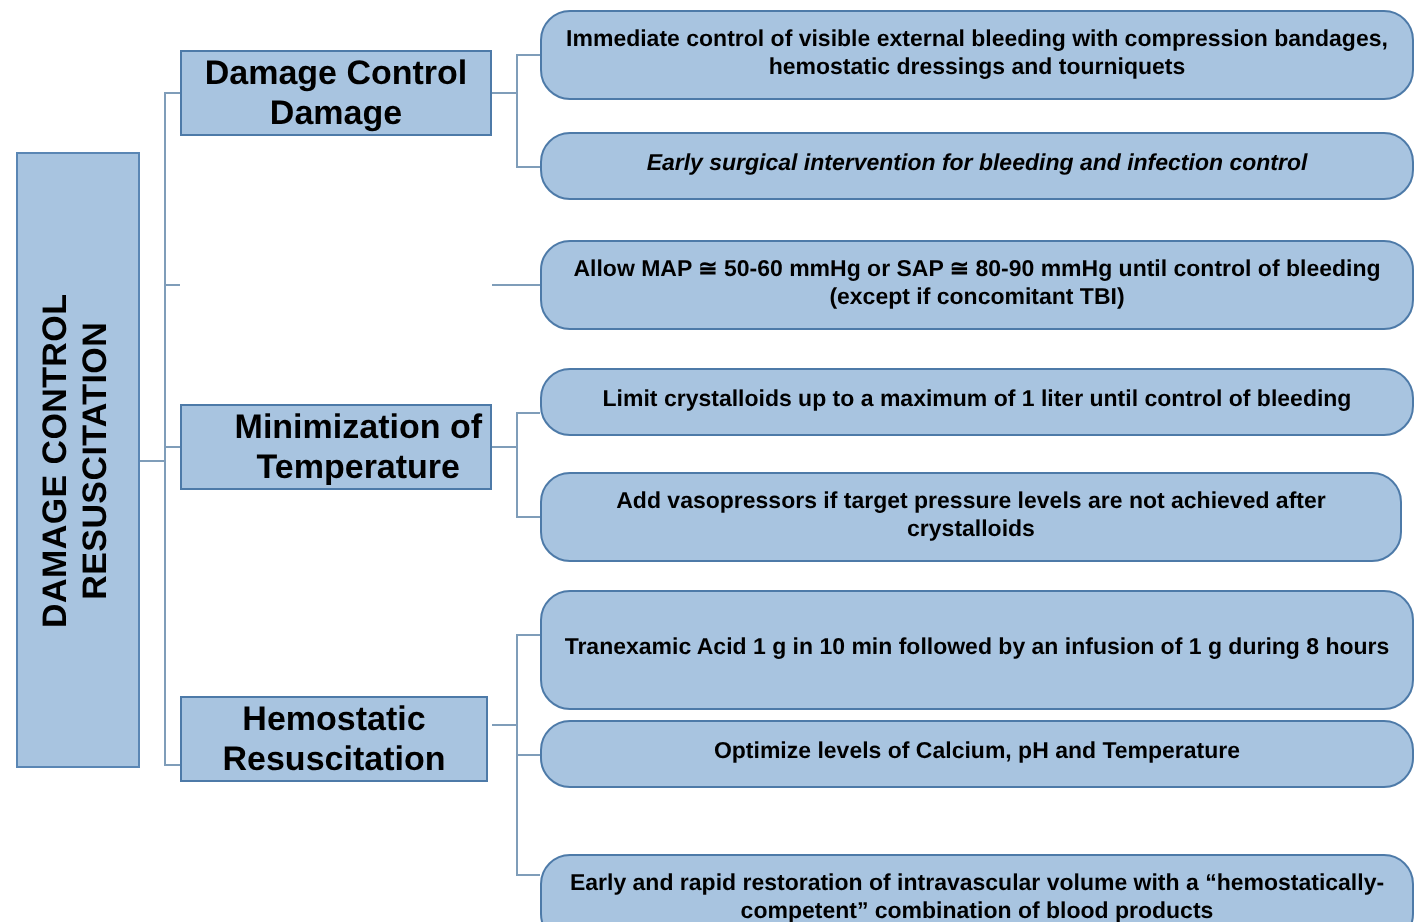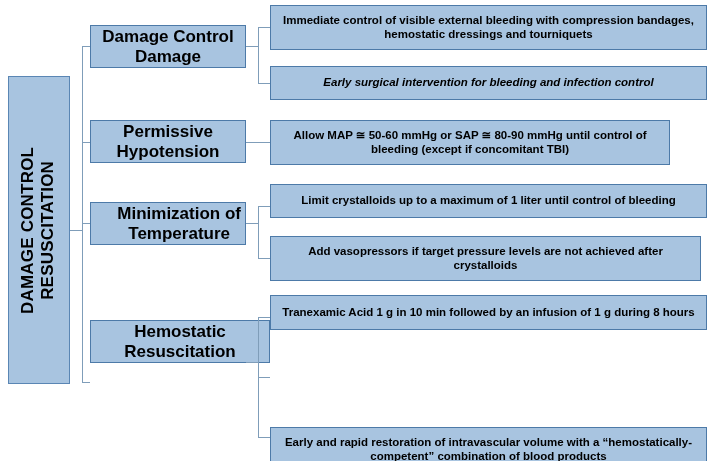--- a/index.html
+++ b/index.html
@@ -43,20 +43,21 @@
   }
   .cat {
     font-weight: bold;
     font-size: 17px;
     padding: 0 4px;
   }
   .leaf {
     font-weight: bold;
     font-size: 11.5px;
     padding: 0 8px;
+    border-radius: 15px;
   }
   .line {
     position: absolute;
     background: #7f9db9;
   }
   .line.h { height: 1px; }
   .line.v { width: 1px; }
 </style>
 </head>
 <body>
@@ -88,29 +89,23 @@
   <div class="line h" style="left:258px; top:27px; width:12px;"></div>
   <div class="line h" style="left:258px; top:83px; width:12px;"></div>
 
   <div class="node leaf" style="left:270px; top:5px; width:437px; height:45px;">
     <span>Immediate control of visible external bleeding with compression bandages, hemostatic dressings and tourniquets</span>
   </div>
   <div class="node leaf" style="left:270px; top:66px; width:437px; height:34px;font-style:italic;">
     <span>Early surgical intervention for bleeding and infection control</span>
   </div>
 
-  <div class="node cat" style="left:90px; top:120px; width:156px; height:43px;">
-    <div>
-      <div>Permissive</div>
-      <div>Hypotension</div>
-    </div>
-  </div>
   <div class="line h" style="left:246px; top:142px; width:24px;"></div>
 
-  <div class="node leaf" style="left:270px; top:120px; width:400px; height:45px;">
+  <div class="node leaf" style="left:270px; top:120px; width:437px; height:45px;">
     <span>Allow MAP ≅ 50-60 mmHg or SAP ≅ 80-90 mmHg until control of bleeding (except if concomitant TBI)</span>
   </div>
 
   <div class="node cat" style="left:90px; top:202px; width:156px; height:43px;justify-content:flex-end;">
     <div>
       <div>Minimization of</div>
       <div>Temperature</div>
     </div>
   </div>
   <div class="line h" style="left:246px; top:223px; width:12px;"></div>
@@ -118,32 +113,35 @@
   <div class="line h" style="left:258px; top:206px; width:12px;"></div>
   <div class="line h" style="left:258px; top:258px; width:12px;"></div>
 
   <div class="node leaf" style="left:270px; top:184px; width:437px; height:34px;">
     <span>Limit crystalloids up to a maximum of 1 liter until control of bleeding</span>
   </div>
   <div class="node leaf" style="left:270px; top:236px; width:431px; height:45px;">
     <span>Add vasopressors if target pressure levels are not achieved after crystalloids</span>
   </div>
 
-  <div class="node cat" style="left:90px; top:320px; width:180px; height:43px;">
+  <div class="node cat" style="left:90px; top:348px; width:154px; height:43px;">
     <div>
       <div>Hemostatic</div>
       <div>Resuscitation</div>
     </div>
   </div>
   <div class="line h" style="left:246px; top:362px; width:12px;"></div>
   <div class="line v" style="left:258px; top:317px; height:120px;"></div>
   <div class="line h" style="left:258px; top:317px; width:12px;"></div>
   <div class="line h" style="left:258px; top:377px; width:12px;"></div>
   <div class="line h" style="left:258px; top:437px; width:12px;"></div>
 
-  <div class="node leaf" style="left:270px; top:295px; width:437px; height:35px;">
+  <div class="node leaf" style="left:270px; top:295px; width:437px; height:60px;">
     <span>Tranexamic Acid 1 g in 10 min followed by an infusion of 1 g during 8 hours</span>
+  </div>
+  <div class="node leaf" style="left:270px; top:360px; width:437px; height:34px;">
+    <span>Optimize levels of Calcium, pH and Temperature</span>
   </div>
   <div class="node leaf" style="left:270px; top:414px; width:437px; height:45px;margin-top:13px;">
     <span>Early and rapid restoration of intravascular volume with a “hemostatically-competent” combination of blood products</span>
   </div>
 
 </div>
 
 </body></html>

